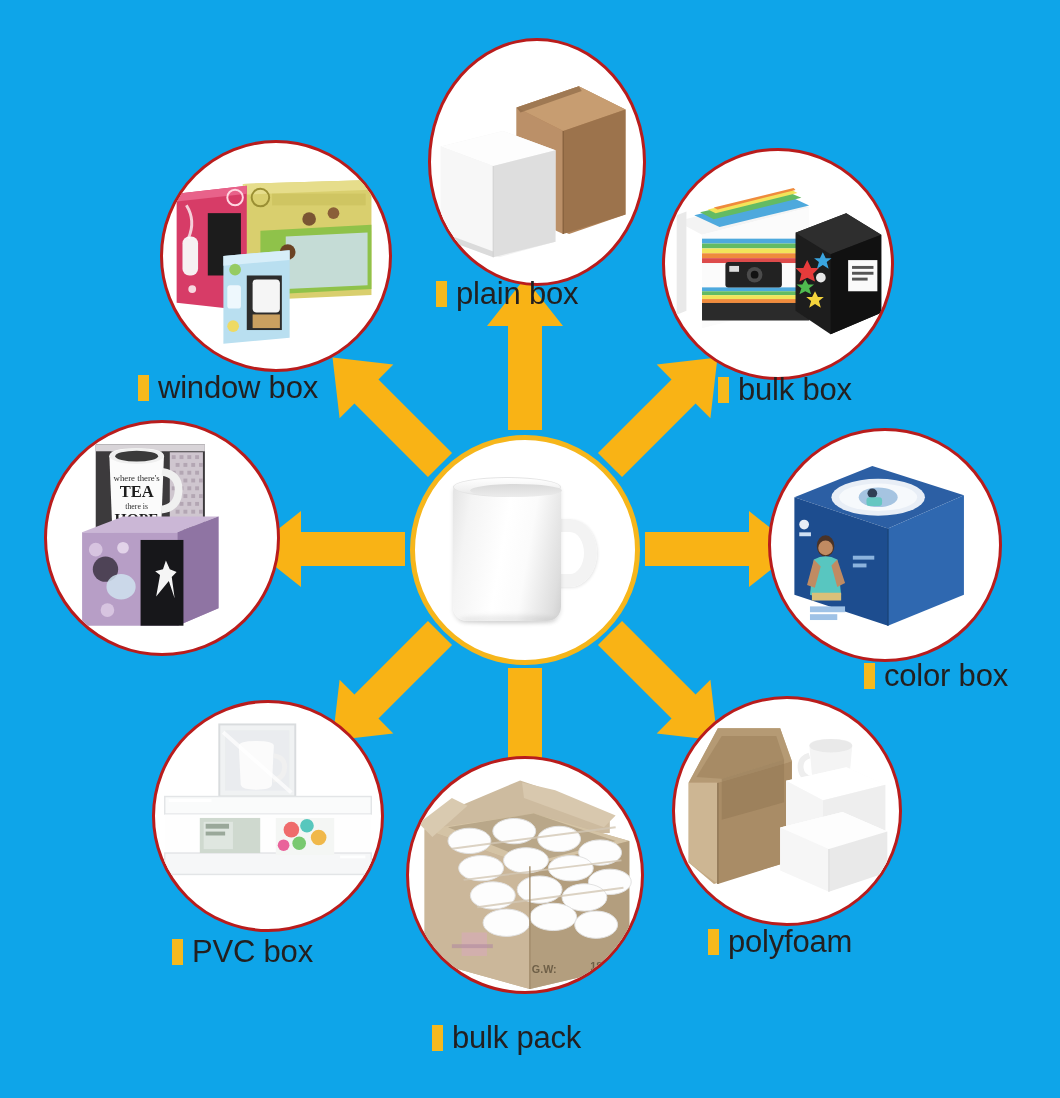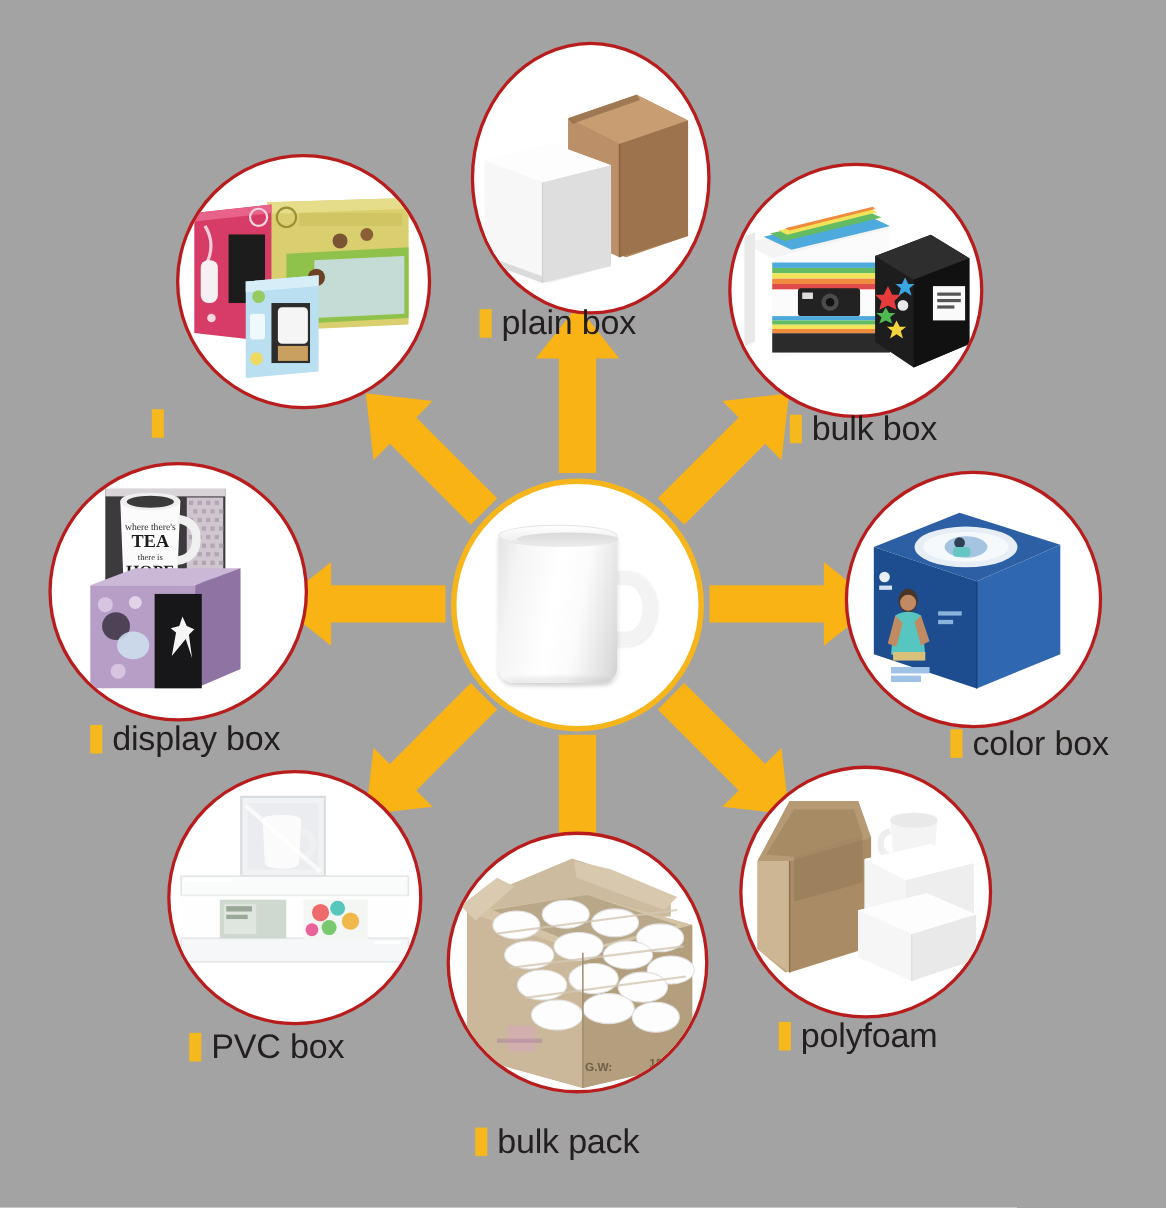--- a/index.html
+++ b/index.html
@@ -10,21 +10,21 @@
   }
   body {
     font-family: "Liberation Sans", sans-serif;
     -webkit-font-smoothing: antialiased;
   }
 
   #canvas {
     position: relative;
     width: 1060px;
     height: 1098px;
-    background: #a3a3a3;
+    background: #0ea5e9;
     overflow: hidden;
   }
 
   
   .arrow-layer {
     position: absolute;
     left: 0; top: 0;
     width: 1060px;
     height: 1098px;
     pointer-events: none;
@@ -283,20 +283,21 @@
           <rect x="92" y="176" width="28" height="14" fill="#caa060"></rect>
           <circle cx="74" cy="130" r="6" fill="#8cc63f" opacity=".8"></circle>
           <circle cx="72" cy="188" r="6" fill="#f7d94a" opacity=".85"></circle>
           <rect x="66" y="146" width="14" height="24" rx="3" fill="#eef8fd"></rect>
         </g>
       </svg>
     </div>
   </div>
   <div class="node-label" style="left:138px; top:372px;">
     <span class="bullet"></span>
+    <span class="label-text">window box</span>
   </div>
 
   <div class="node" style="left:662px; top:148px;">
     <div class="node-circle" style="width:232px;height:232px;">
       <svg class="node-art" viewBox="0 0 232 232">
 
         <g>
           <polygon points="12,72 120,46 148,58 148,154 38,182 12,168" fill="#ffffff"></polygon>
           <polygon points="12,72 120,46 148,58 38,86" fill="#f4f4f4"></polygon>
           <polygon points="38,86 148,58 148,154 38,182" fill="#fbfbfb"></polygon>
@@ -410,24 +411,20 @@
           <path d="M112,178 l4,-22 l-5,-4 l8,-2 l3,-9 l4,9 l7,3 l-5,5 l3,22 l-6,-18 Z" fill="#f5f5f5"></path>
           <circle cx="60" cy="150" r="13" fill="#3c3342" opacity=".85"></circle>
           <ellipse cx="76" cy="168" rx="15" ry="13" fill="#cfe2ee" opacity=".85"></ellipse>
           <circle cx="50" cy="130" r="7" fill="#d7c4e0"></circle>
           <circle cx="78" cy="128" r="6" fill="#e2d3e9"></circle>
           <circle cx="62" cy="192" r="7" fill="#d7c4e0"></circle>
         </g>
       </svg>
     </div>
   </div>
-  <div class="node-label" style="left:82px; top:656px;">
-    <span class="bullet"></span>
-    <span class="label-text">display box</span>
-  </div>
 
   <div class="node" style="left:768px; top:428px;">
     <div class="node-circle" style="width:234px;height:234px;">
       <svg class="node-art" viewBox="0 0 234 234">
         <g>
 
           <polygon points="24,68 104,36 198,66 120,100" fill="#2c5fa4"></polygon>
 
           <polygon points="24,68 120,100 120,200 24,168" fill="#1d4d8f"></polygon>
 

